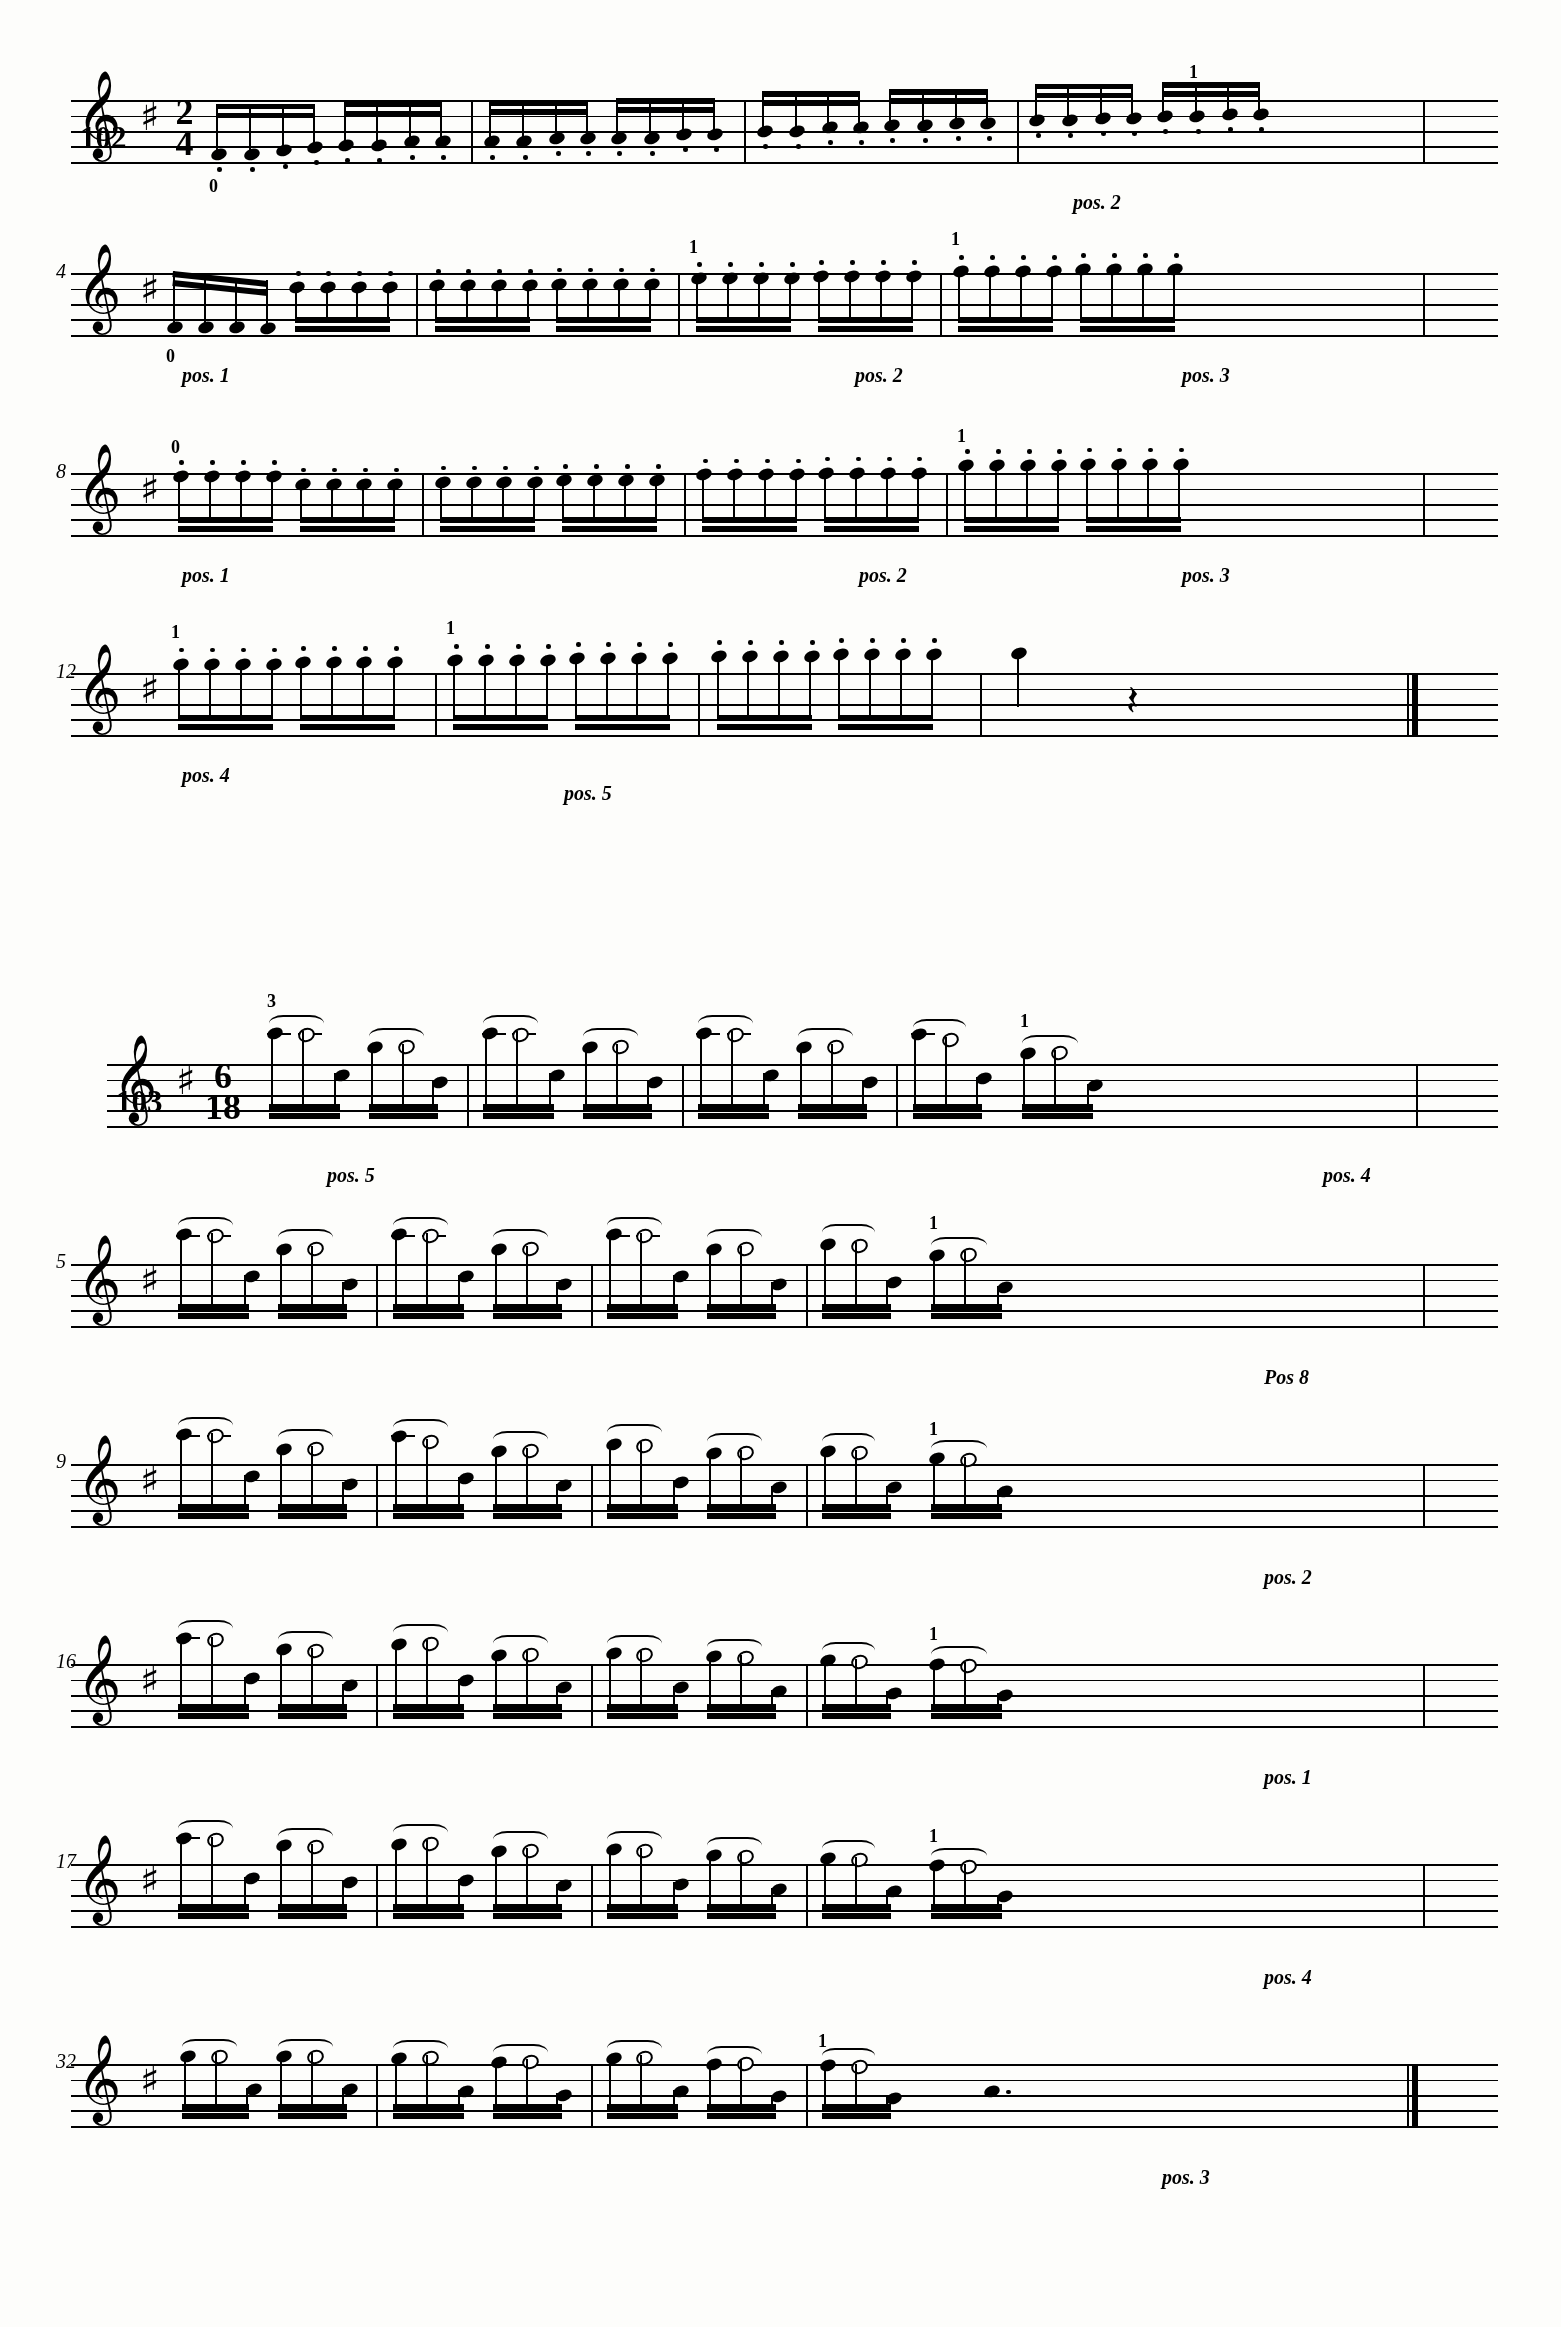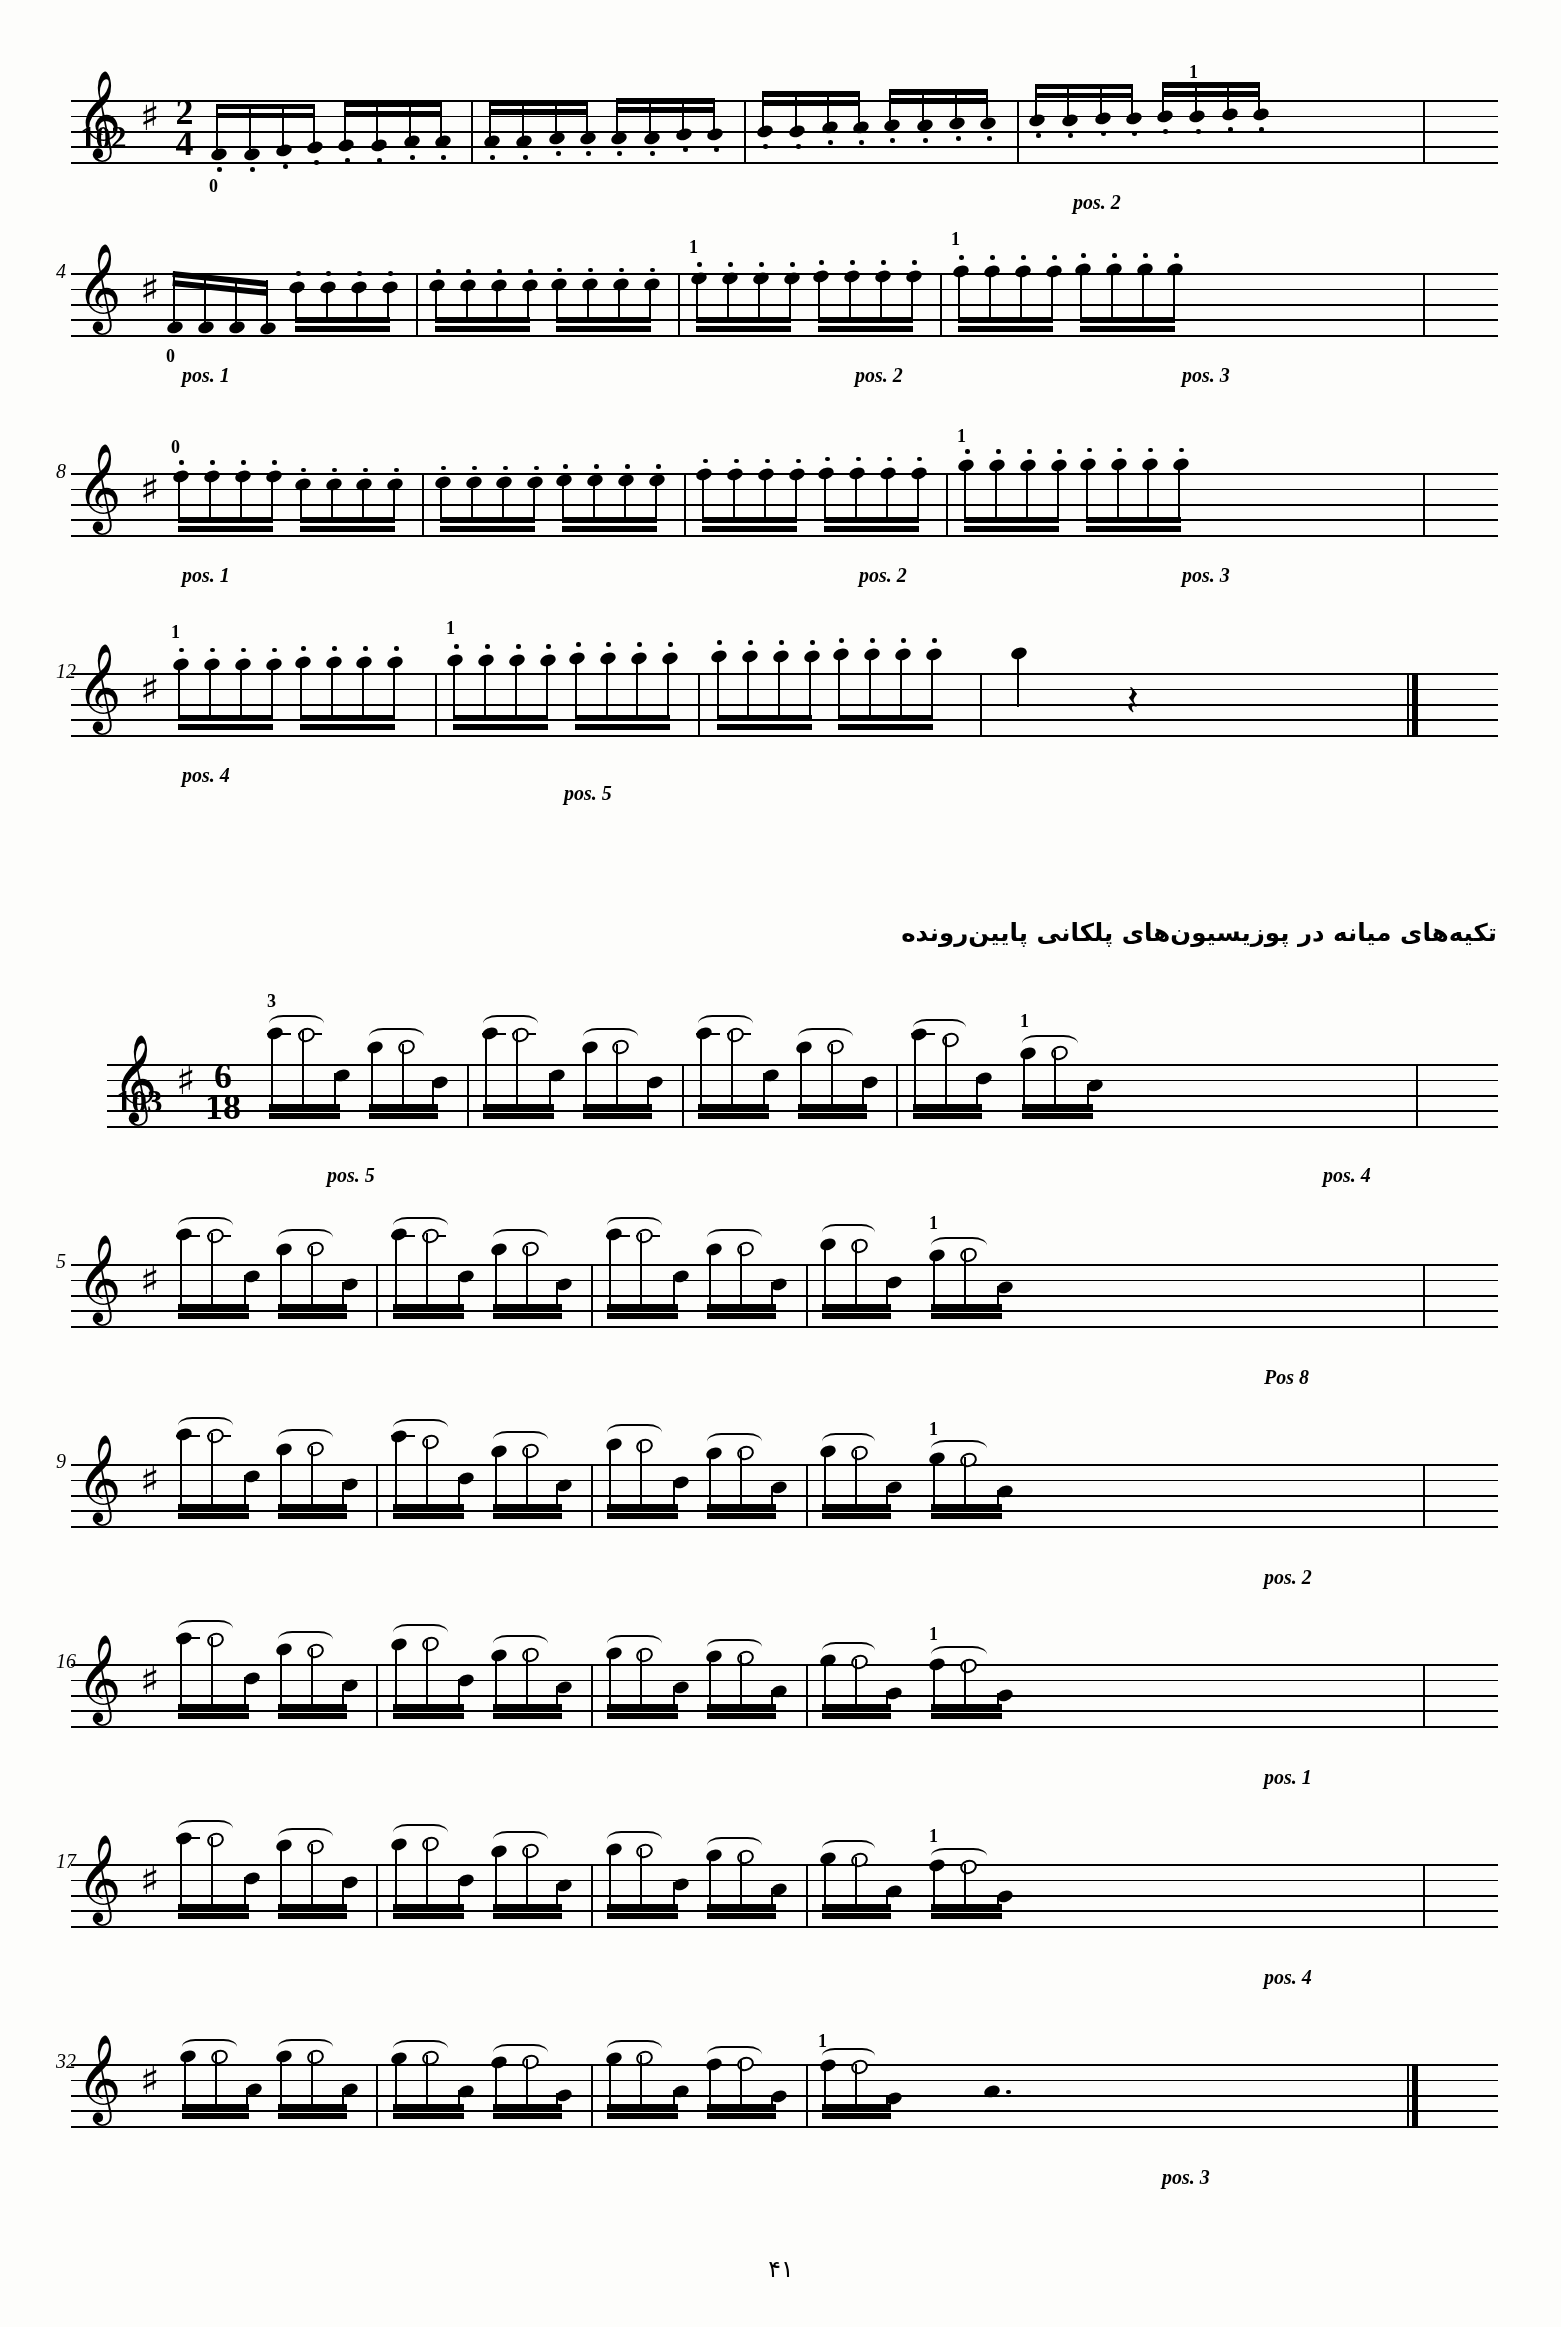--- a/index.html
+++ b/index.html
@@ -766,21 +766,20 @@
           <i class="thick"></i>
       </div>
 
       <div class="finger" style="left:100px; top:-51px;">1</div>
       <div class="finger" style="left:375px; top:-55px;">1</div>
     </div>
     <div class="poslabel" style="left:182px; top:91px;">pos. 4</div>
     <div class="poslabel" style="left:564px; top:109px;">pos. 5</div>
   </div>
 
-  <div class="rtl-heading" style="top:918px;">تکیه‌های میانه در پوزیسیون‌های پلکانی پایین‌رونده</div>
 
   <div class="system" style="top:1064px;">
     <div class="etudenum" style="left:116px; top:20px;">103</div>
     <div class="staff" style="left:107px;">
       <div class="line l1"></div>
         <div class="line l2"></div>
         <div class="line l3"></div>
         <div class="line l4"></div>
         <div class="line l5"></div>
       <div class="clef">𝄞</div>
@@ -1412,16 +1411,15 @@
       <div class="endbar" style="left:1336px;">
         <i class="thin"></i>
           <i class="thick"></i>
       </div>
 
       <div class="finger" style="left:747px; top:-33px;">1</div>
     </div>
     <div class="poslabel" style="left:1162px; top:102px;">pos. 3</div>
   </div>
 
-  <div class="pagenum" style="top:2255px;">۴۱</div>
 
 </div>
 
 
 </body></html>

